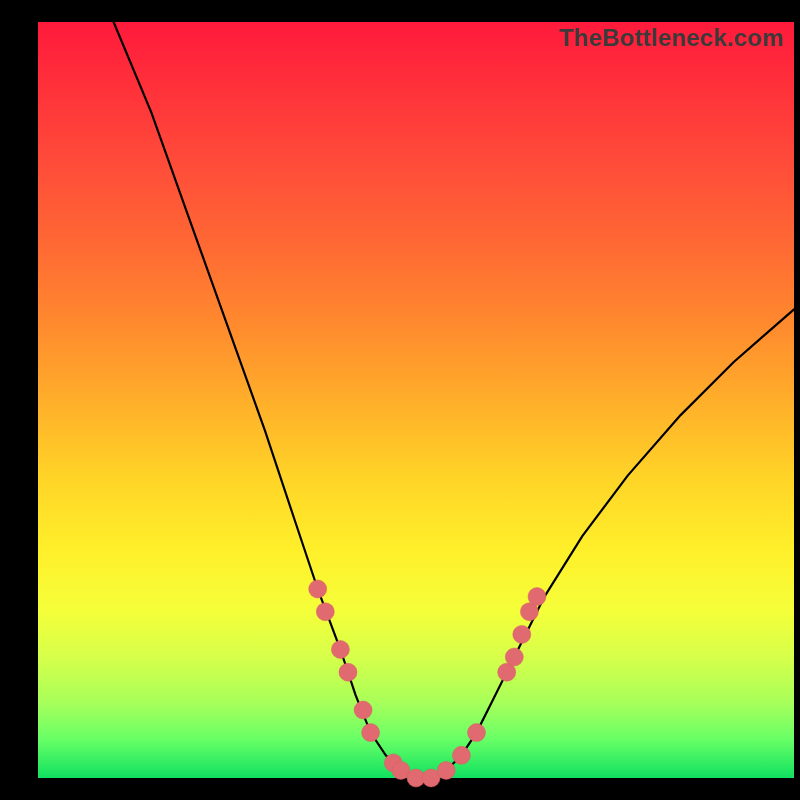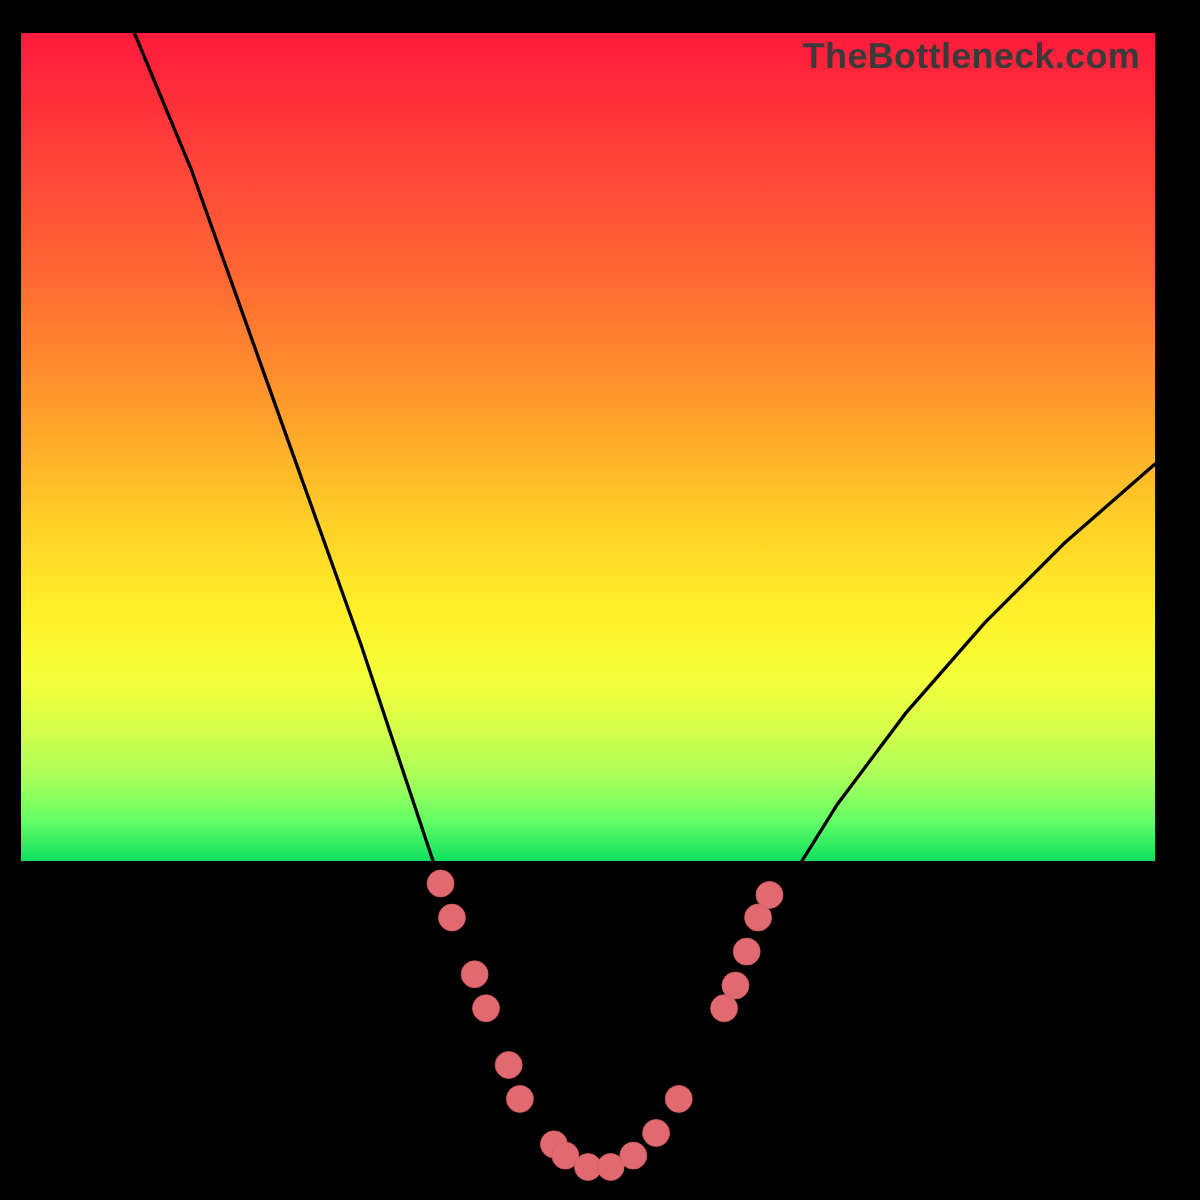--- a/index.html
+++ b/index.html
@@ -12,24 +12,24 @@
     font-family: Arial, Helvetica, sans-serif;
   }
   .frame {
     position: relative;
     width: 800px;
     height: 800px;
     background: #000;
   }
   .plot-area {
     position: absolute;
-    left: 14px;
+    left: 38px;
     top: 22px;
     width: 756px;
-    height: 552px;
+    height: 756px;
     
     background: linear-gradient(to bottom,
       #ff1a3c 0%,
       #ff2f3a 8%,
       #ff4a3a 18%,
       #ff6a33 30%,
       #ff8a2e 40%,
       #ffae2a 50%,
       #ffd327 60%,
       #fff02a 70%,

